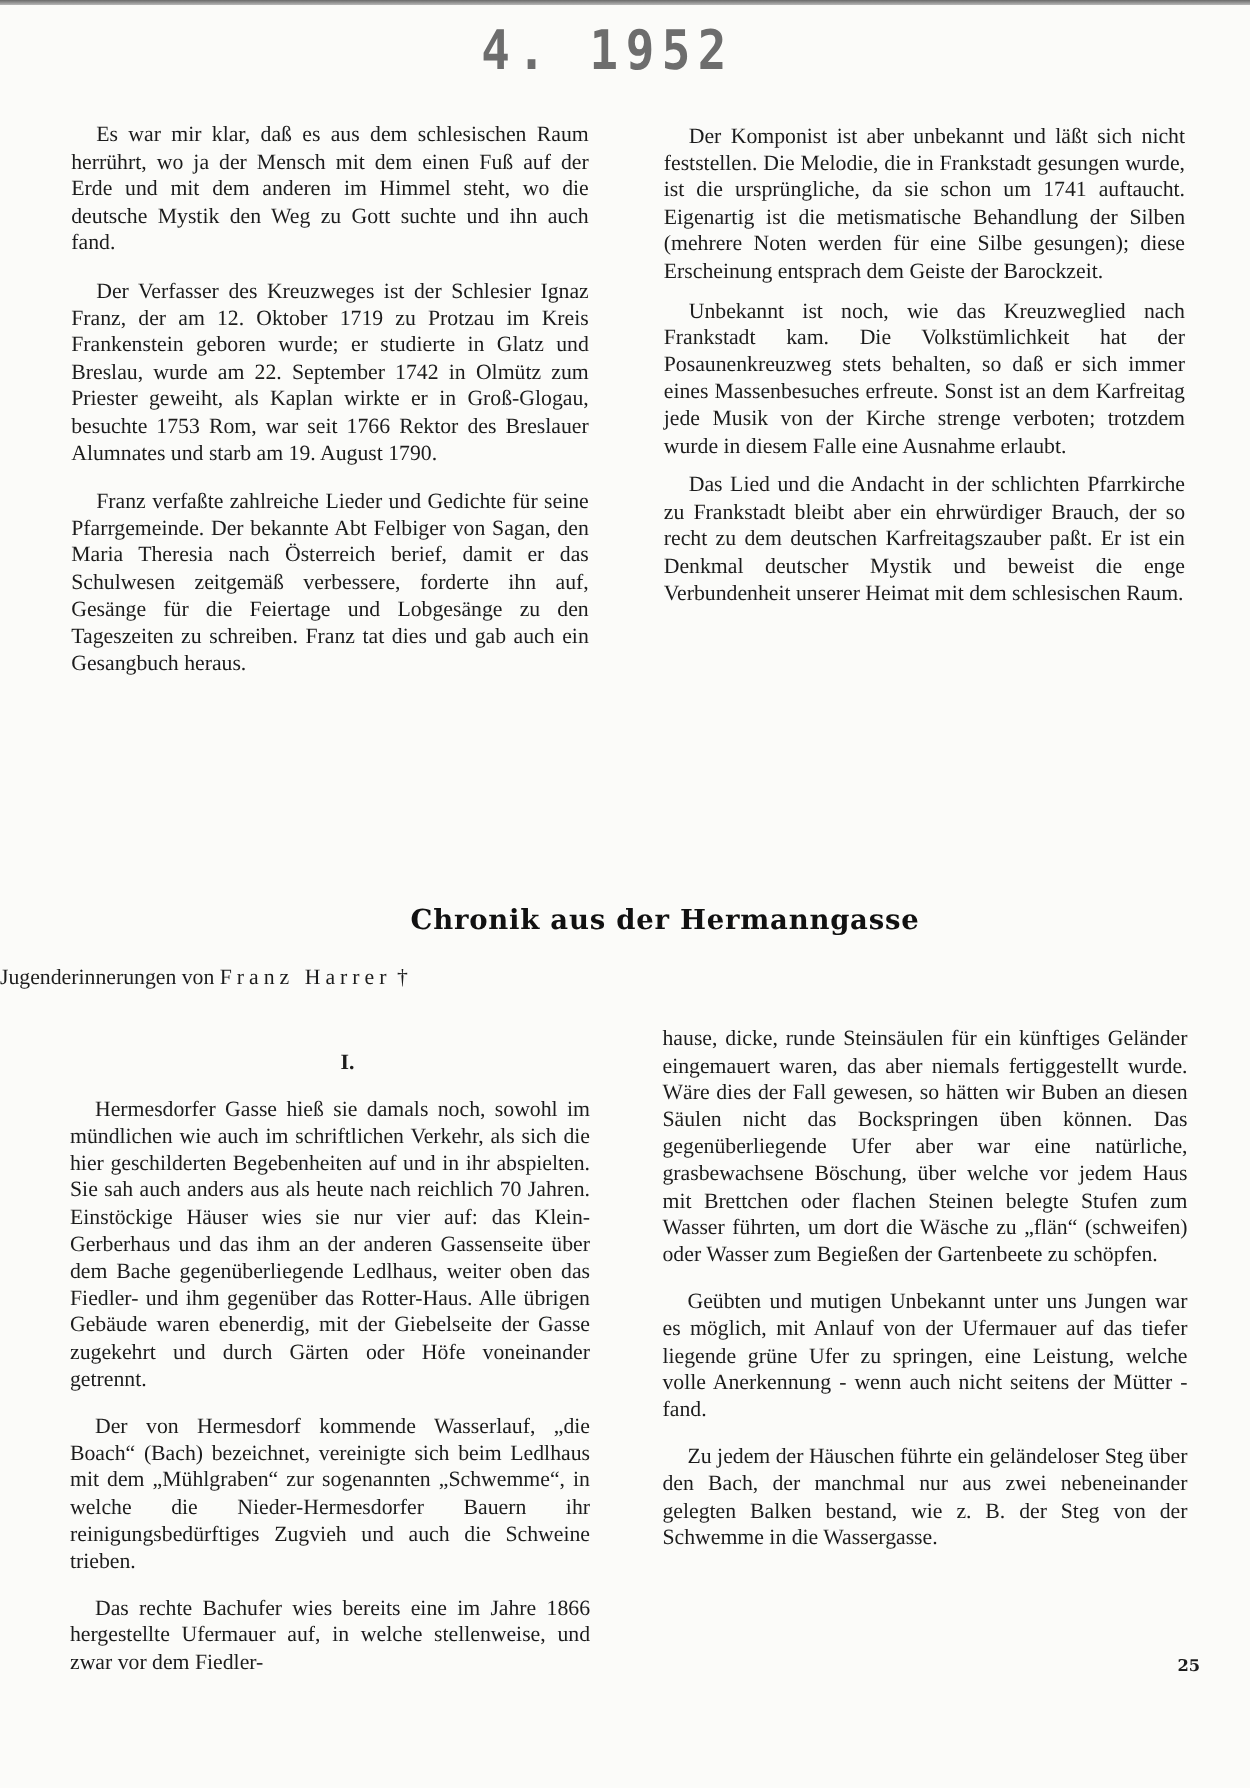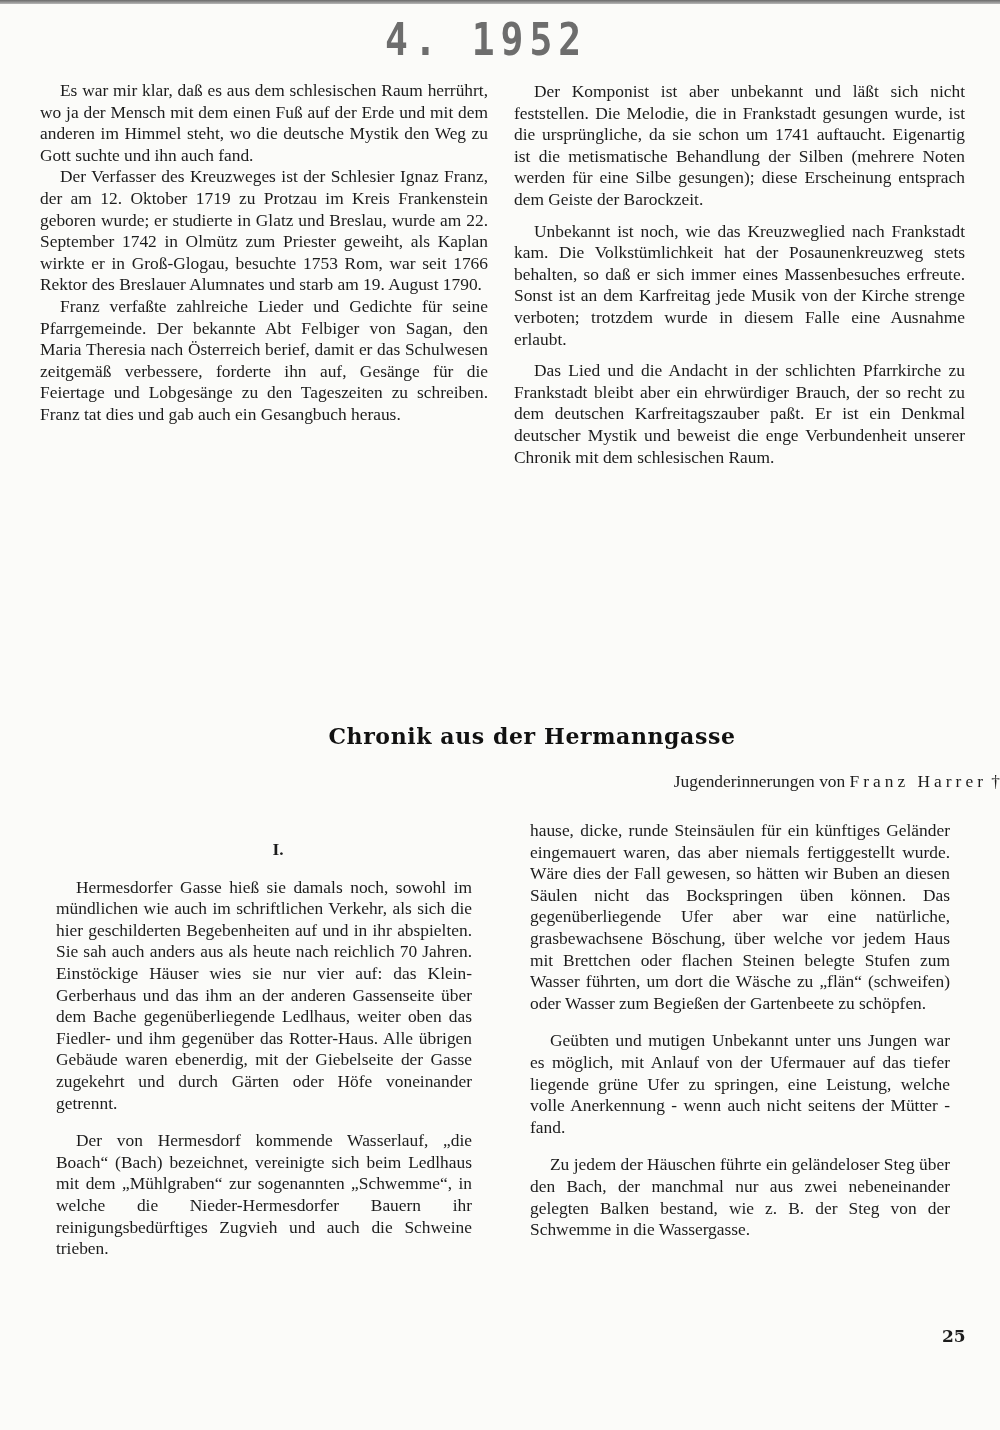--- a/index.html
+++ b/index.html
@@ -18,73 +18,74 @@
     font-family: "DejaVu Sans Mono", "Liberation Mono", monospace;
     font-size: 38px; font-weight: bold; color: #6d6d6d; letter-spacing: 6px;
     transform: scaleY(1.15);
   }
   .col {
     position: absolute;
     font-size: 17.4px; line-height: 21.6px;
     text-align: justify;
     font-family: "Liberation Serif", "DejaVu Serif", serif;
   }
-  .col p { margin: 0; text-indent: 20px; }
+  .col p { margin: 17px; text-indent: 20px; }
   .col p + p { margin-top: 0; }
   .col-top-left { left: 40px; top: 80px; width: 448px; }
   .col-top-right { left: 514px; top: 81px; width: 451px; }
   .col-top-right p { margin-bottom: 10px; }
   .col-bot-left { left: 40px; top: 823px; width: 448px; }
   .col-bot-right { left: 514px; top: 804px; width: 452px; }
   .col-bot-left p, .col-bot-right p { margin: 16px; font-family: Liberation Serif, serif; }
   .section-num { text-align: center; font-weight: bold; text-indent: 0 !important; margin-bottom: 0; padding-left: 28px; }
   .title {
     position: absolute; left: 0; width: 1000px; top: 723px; text-align: center;
     font-family: "DejaVu Serif", "Liberation Serif", serif;
     font-weight: 900; font-size: 22px; letter-spacing: 0.6px; color: #111; margin-left: 32px;
   }
   .subtitle {
-    position: absolute; left: 0; width: 1000px; top: 771px; text-align: right;
+    position: absolute; left: 0; width: 1000px; top: 771px; text-align: left;
     font-family: "Liberation Serif", serif; font-size: 17.4px;
   }
   .subtitle .spaced { letter-spacing: 4px; }
   .page-number {
     position: absolute; left: 942px; top: 1326px;
-    font-family: "DejaVu Serif", serif; font-weight: bold; font-size: 17px;
+    font-family: "DejaVu Serif", serif; font-weight: bold; font-size: 13px;
   }
 </style>
 </head>
 <body>
 
 <div class="top-strip"></div>
 <div class="stamp">4. 1952</div>
 
 <div class="col col-top-left">
   <p>Es war mir klar, daß es aus dem schlesischen Raum herrührt, wo ja der Mensch mit dem einen Fuß auf der Erde und mit dem anderen im Himmel steht, wo die deutsche Mystik den Weg zu Gott suchte und ihn auch fand.</p>
   <p>Der Verfasser des Kreuzweges ist der Schlesier Ignaz Franz, der am 12. Oktober 1719 zu Protzau im Kreis Frankenstein geboren wurde; er studierte in Glatz und Breslau, wurde am 22. September 1742 in Olmütz zum Priester geweiht, als Kaplan wirkte er in Groß-Glogau, besuchte 1753 Rom, war seit 1766 Rektor des Breslauer Alumnates und starb am 19. August 1790.</p>
   <p>Franz verfaßte zahlreiche Lieder und Gedichte für seine Pfarrgemeinde. Der bekannte Abt Felbiger von Sagan, den Maria Theresia nach Österreich berief, damit er das Schulwesen zeitgemäß verbessere, forderte ihn auf, Gesänge für die Feiertage und Lobgesänge zu den Tageszeiten zu schreiben. Franz tat dies und gab auch ein Gesangbuch heraus.</p>
 </div>
 
 <div class="col col-top-right">
   <p>Der Komponist ist aber unbekannt und läßt sich nicht feststellen. Die Melodie, die in Frankstadt gesungen wurde, ist die ursprüngliche, da sie schon um 1741 auftaucht. Eigenartig ist die metismatische Behandlung der Silben (mehrere Noten werden für eine Silbe gesungen); diese Erscheinung entsprach dem Geiste der Barockzeit.</p>
   <p>Unbekannt ist noch, wie das Kreuzweglied nach Frankstadt kam. Die Volkstümlichkeit hat der Posaunenkreuzweg stets behalten, so daß er sich immer eines Massenbesuches erfreute. Sonst ist an dem Karfreitag jede Musik von der Kirche strenge verboten; trotzdem wurde in diesem Falle eine Ausnahme erlaubt.</p>
-  <p>Das Lied und die Andacht in der schlichten Pfarrkirche zu Frankstadt bleibt aber ein ehrwürdiger Brauch, der so recht zu dem deutschen Karfreitagszauber paßt. Er ist ein Denkmal deutscher Mystik und beweist die enge Verbundenheit unserer Chronik mit dem schlesischen Raum.</p>
+  <p>Das Lied und die Andacht in der schlichten Pfarrkirche zu Frankstadt bleibt aber ein ehrwürdiger Brauch, der so recht zu dem deutschen Karfreitagszauber paßt. Er ist ein Denkmal deutscher Mystik und beweist die enge Verbundenheit unserer Heimat mit dem schlesischen Raum.</p>
 </div>
 
 <div class="title">Chronik aus der Hermanngasse</div>
 <div class="subtitle">
   <span>Jugenderinnerungen von</span>
   <span class="spaced">Franz Harrer</span>
   <span>†</span>
 </div>
 
 <div class="col col-bot-left">
   <p class="section-num">I.</p>
   <p>Hermesdorfer Gasse hieß sie damals noch, sowohl im mündlichen wie auch im schriftlichen Verkehr, als sich die hier geschilderten Begebenheiten auf und in ihr abspielten. Sie sah auch anders aus als heute nach reichlich 70 Jahren. Einstöckige Häuser wies sie nur vier auf: das Klein-Gerberhaus und das ihm an der anderen Gassenseite über dem Bache gegenüberliegende Ledlhaus, weiter oben das Fiedler- und ihm gegenüber das Rotter-Haus. Alle übrigen Gebäude waren ebenerdig, mit der Giebelseite der Gasse zugekehrt und durch Gärten oder Höfe voneinander getrennt.</p>
   <p>Der von Hermesdorf kommende Wasserlauf, „die Boach“ (Bach) bezeichnet, vereinigte sich beim Ledlhaus mit dem „Mühlgraben“ zur sogenannten „Schwemme“, in welche die Nieder-Hermesdorfer Bauern ihr reinigungsbedürftiges Zugvieh und auch die Schweine trieben.</p>
+  <p>Das rechte Bachufer wies bereits eine im Jahre 1866 hergestellte Ufermauer auf, in welche stellenweise, und zwar vor dem Fiedler-</p>
 </div>
 
 <div class="col col-bot-right">
   <p style="text-indent:0">hause, dicke, runde Steinsäulen für ein künftiges Geländer eingemauert waren, das aber niemals fertiggestellt wurde. Wäre dies der Fall gewesen, so hätten wir Buben an diesen Säulen nicht das Bockspringen üben können. Das gegenüberliegende Ufer aber war eine natürliche, grasbewachsene Böschung, über welche vor jedem Haus mit Brettchen oder flachen Steinen belegte Stufen zum Wasser führten, um dort die Wäsche zu „flän“ (schweifen) oder Wasser zum Begießen der Gartenbeete zu schöpfen.</p>
   <p>Geübten und mutigen Unbekannt unter uns Jungen war es möglich, mit Anlauf von der Ufermauer auf das tiefer liegende grüne Ufer zu springen, eine Leistung, welche volle Anerkennung - wenn auch nicht seitens der Mütter - fand.</p>
   <p>Zu jedem der Häuschen führte ein geländeloser Steg über den Bach, der manchmal nur aus zwei nebeneinander gelegten Balken bestand, wie z. B. der Steg von der Schwemme in die Wassergasse.</p>
 </div>
 
 <div class="page-number">25</div>
 

